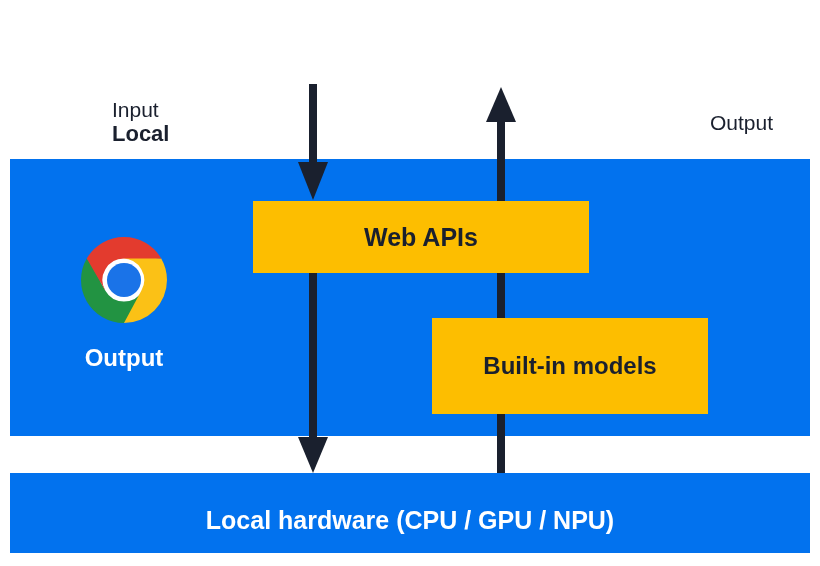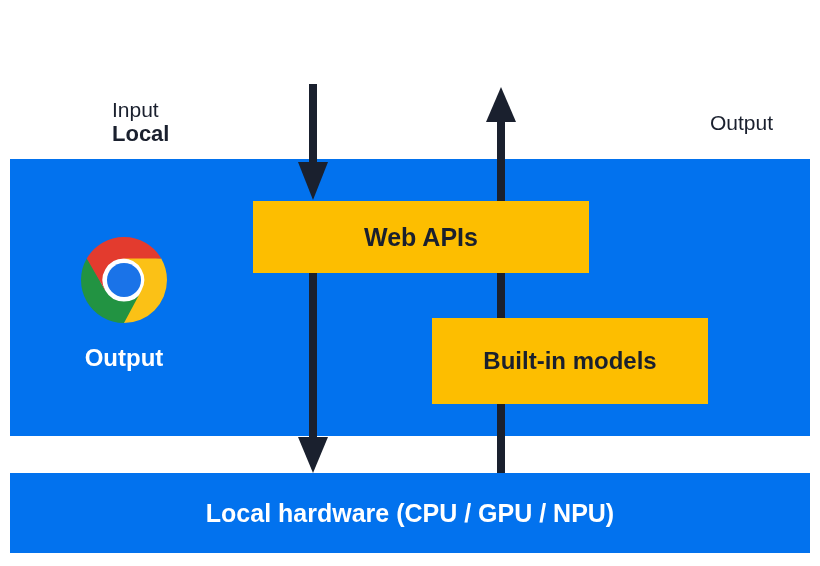--- a/index.html
+++ b/index.html
@@ -27,21 +27,21 @@
   .layer-label {
     position: absolute;
     left: 0; right: 0;
     text-align: center;
     color: #ffffff;
     font-weight: bold;
     font-size: 25px;
     line-height: 74px;
   }
   .layer-top .layer-label { top: 0; }
-  .layer-bottom .layer-label { top: 3px; }
+  .layer-bottom .layer-label { top: 10px; }
 
   
   .flow-label { position: absolute; color: #1A202E; }
   .flow-label .caption { display: block; font-size: 21px; line-height: 22px; font-weight: normal; }
   .flow-label .value   { display: block; font-size: 22px; line-height: 26px; font-weight: bold; }
   .flow-label-input  { left: 112px; top: 99px; text-align: left; }
   .flow-label-output { right: 47px; top: 112px; text-align: center; }
 
   
   .arrow-part { position: absolute; z-index: 2; }
@@ -71,21 +71,21 @@
     background: #FDBE00;
     color: #1A202E;
     font-weight: bold;
     display: flex;
     flex-direction: column;
     align-items: center;
     justify-content: center;
     text-align: center;
   }
   .box-web-apis { left: 243px; top: 42px;  width: 336px; height: 72px; font-size: 25px; }
-  .box-builtin  { left: 422px; top: 159px; width: 276px; height: 86px; font-size: 24px; line-height: 30px; }
+  .box-builtin  { left: 422px; top: 159px; width: 276px; height: 96px; font-size: 24px; line-height: 30px; }
 
   
   .chrome-logo { position: absolute; left: 71px; top: 78px; width: 86px; height: 86px; z-index: 1; }
   .browser-label {
     position: absolute;
     left: 14px; top: 185px; width: 200px;
     text-align: center;
     color: #ffffff;
     font-weight: bold;
     font-size: 24px;

